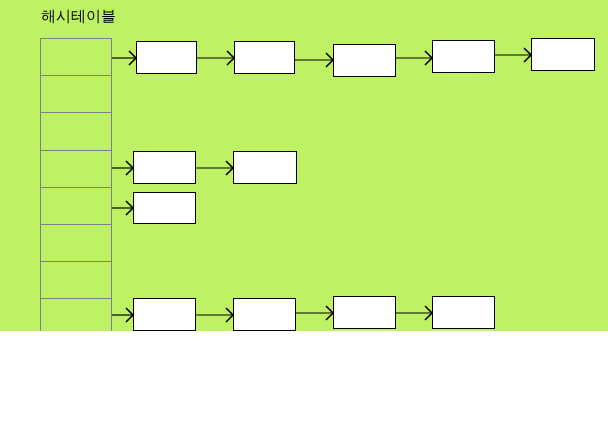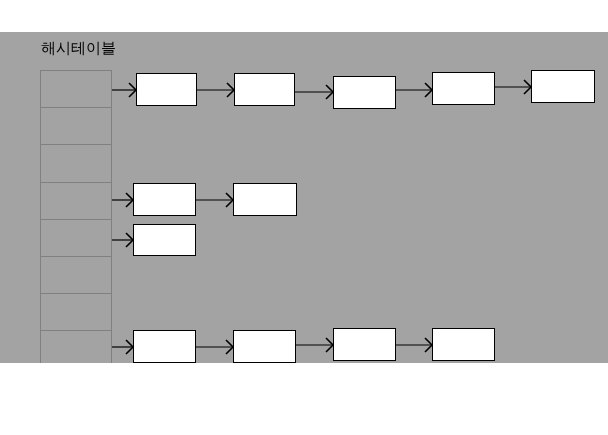--- a/index.html
+++ b/index.html
@@ -7,23 +7,22 @@
     padding: 0;
     background: #ffffff;
   }
   body {
     font-family: "Liberation Sans", sans-serif;
   }
   #canvas {
     position: relative;
     width: 608px;
     height: 331px;
-    background: #a3a3a3;
+    background: #bef264;
     overflow: hidden;
-    margin-top: 32px;
   }
   #title {
     position: absolute;
     left: 41px;
     top: 6px;
     font-size: 15px;
     line-height: 20px;
     color: #000000;
     white-space: nowrap;
     font-family: "DejaVu Sans", "Liberation Sans", sans-serif;

